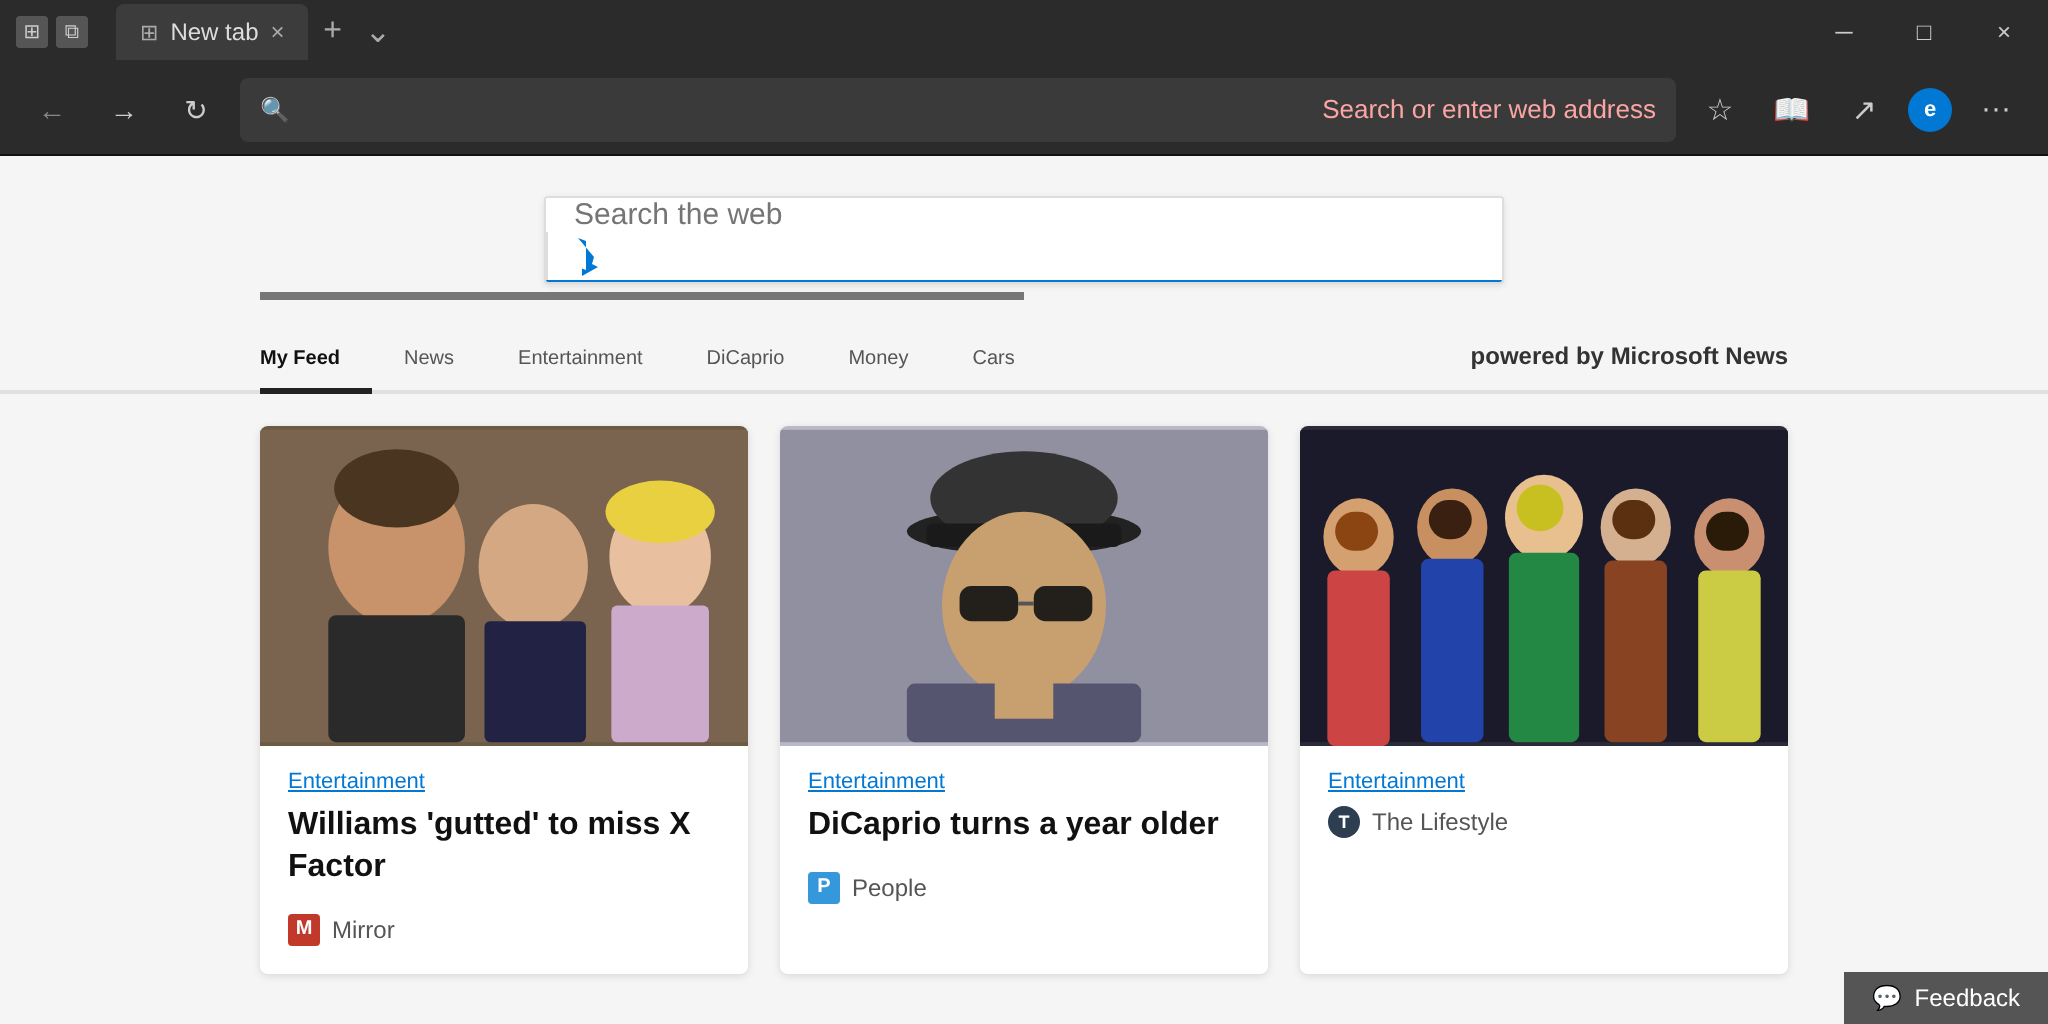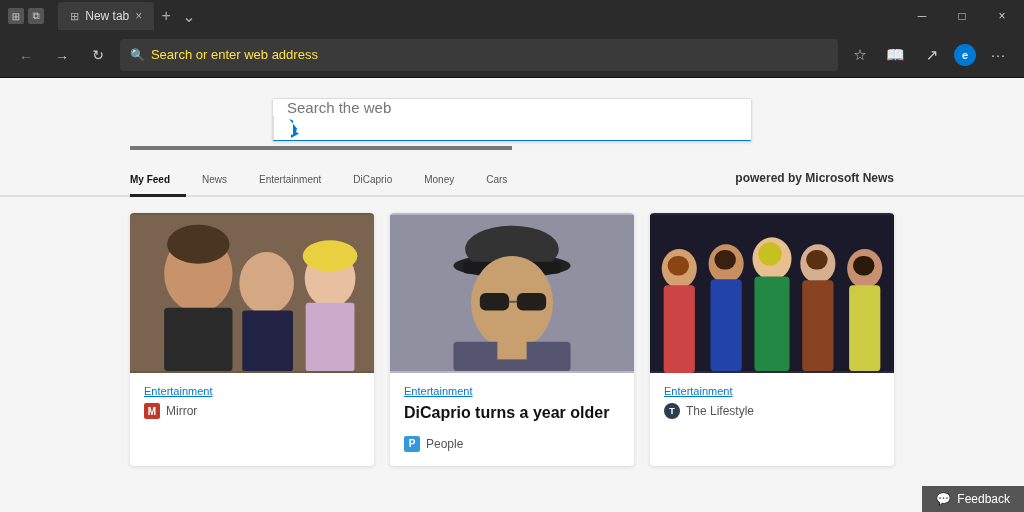--- a/index.html
+++ b/index.html
@@ -118,22 +118,23 @@
       align-items: center;
       padding: 0 10px;
       gap: 6px;
     }
     .address-bar-icon {
       color: #888;
       font-size: 12px;
     }
     .address-bar-text {
       flex: 1;
-      color: #fde047;
+      color: #fca5a5;
       font-size: 13px;
+      text-align: right;
     }
     .toolbar-icons {
       display: flex;
       gap: 8px;
       align-items: center;
     }
     .toolbar-icon-btn {
       width: 28px;
       height: 28px;
       display: flex;
@@ -462,20 +463,21 @@
           <rect x="115" y="98" width="52" height="62" fill="#222244" rx="3"></rect>
 
           <ellipse cx="205" cy="65" rx="26" ry="30" fill="#e8c0a0"></ellipse>
           <rect x="180" y="90" width="50" height="70" fill="#ccaacc" rx="3"></rect>
 
           <ellipse cx="205" cy="42" rx="28" ry="16" fill="#e8d040"></ellipse>
         </svg>
       </div>
       <div class="card-body">
         <span class="card-category">Entertainment</span>
+        <div class="card-title">Williams 'gutted' to miss X Factor</div>
         <div class="card-source">
           <div class="source-logo logo-m">M</div>
           <span>Mirror</span>
         </div>
       </div>
     </div>
 
     <div class="news-card">
       <div class="cap-figure">
 

